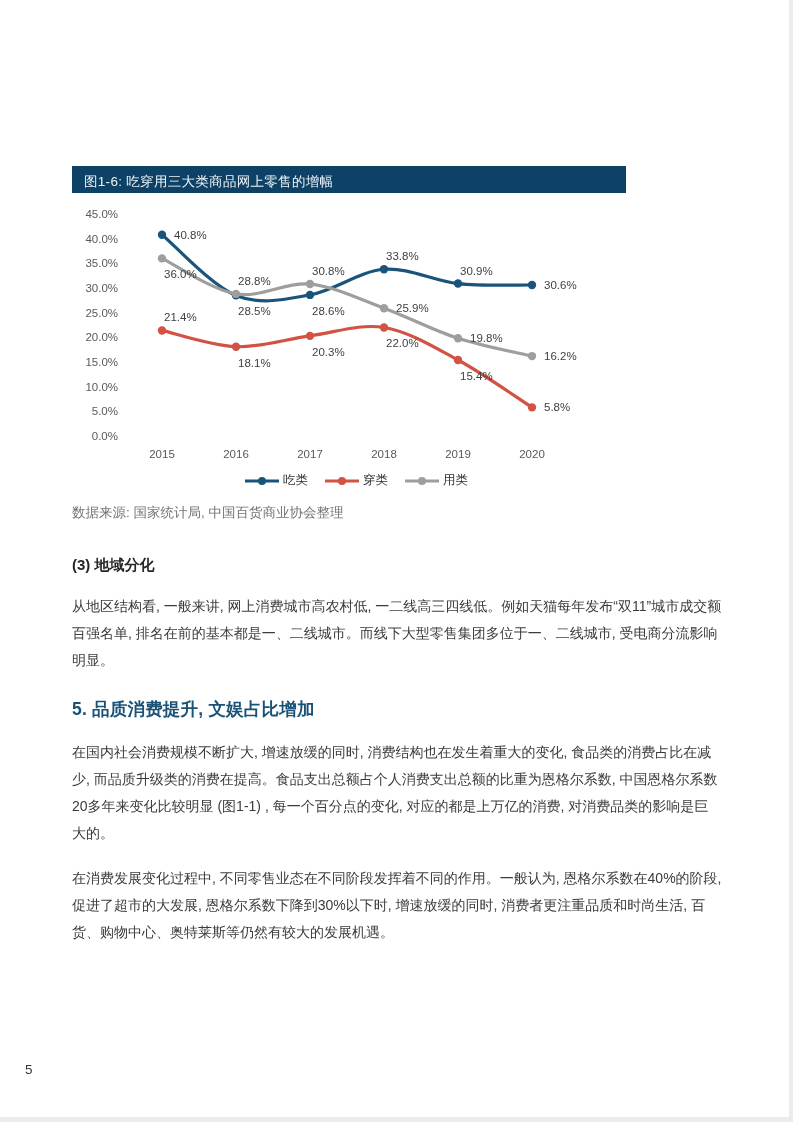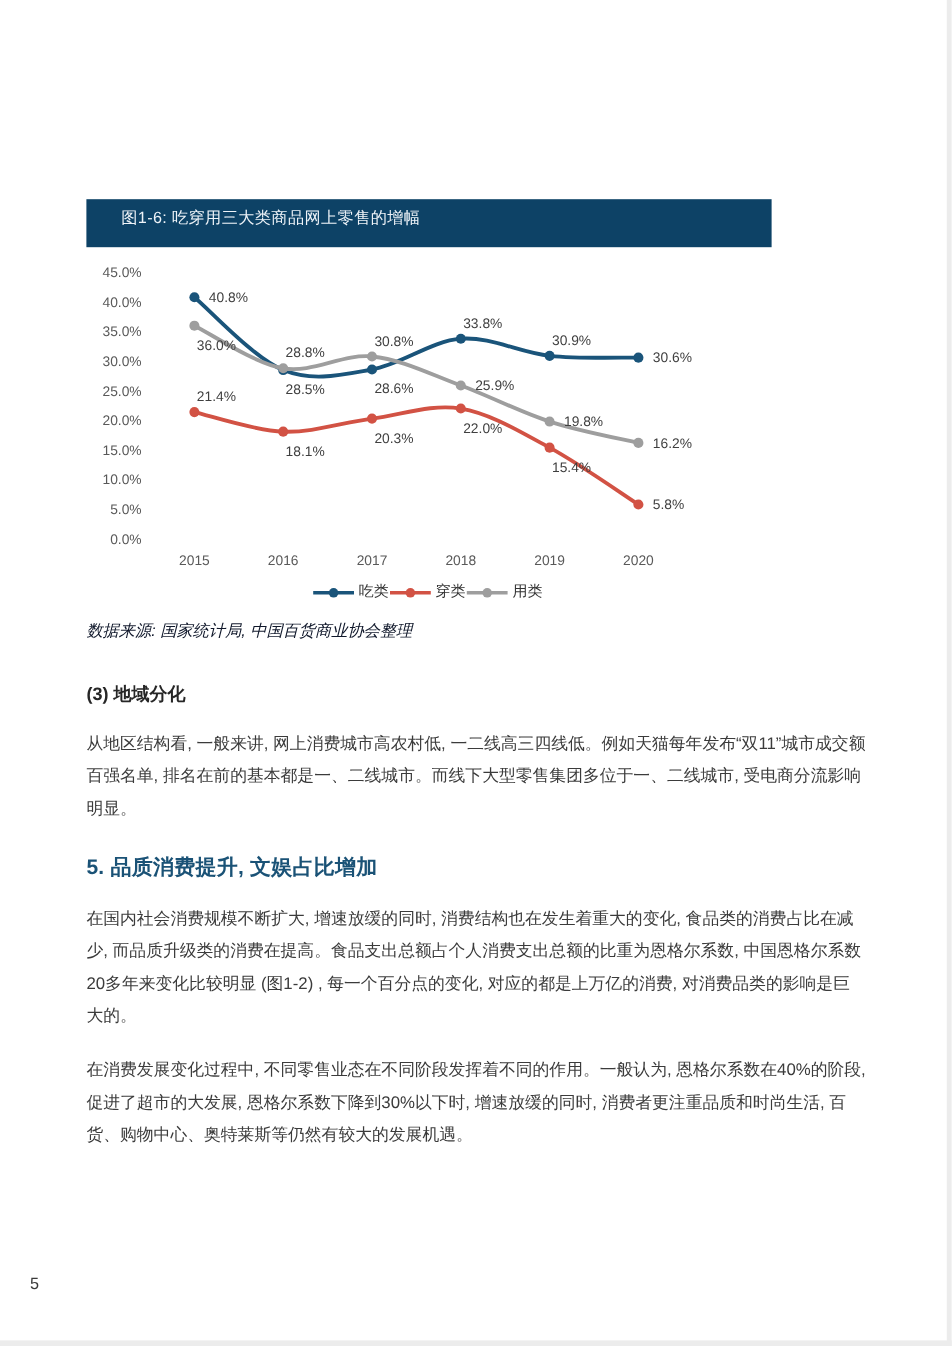--- a/index.html
+++ b/index.html
@@ -3,33 +3,33 @@
 <meta charset="utf-8">
 <style>
   html,body{margin:0;padding:0}
   body{
     width:793px;height:1122px;position:relative;overflow:hidden;
     background:#ffffff;color:#3b3b3b;
     font-family:"Liberation Sans","DejaVu Sans",sans-serif;
   }
   .content{position:absolute;left:72px;top:0;width:650px}
   .figure-bar{
-    margin-top:166px;width:542px;height:40px;background:#0d4266;
-    color:#eef3f8;font-size:13.5px;line-height:31px;padding-left:29px;
+    margin-top:166px;width:542px;height:27px;background:#0d4266;
+    color:#eef3f8;font-size:13.5px;line-height:31px;padding-left:12px;
     letter-spacing:0.3px;
   }
   #chart-svg{display:block;margin-top:7px}
   .tick{font-size:11.5px;fill:#595959}
   .dlabel{font-size:11.5px;fill:#3f3f3f}
   .legend{
     display:flex;justify-content:center;align-items:center;
-    margin-top:2px;padding-right:82px;
+    gap:16px;margin-top:2px;padding-right:82px;
   }
   .legend-item{display:flex;align-items:center;gap:3px;font-size:12.5px;color:#333}
-  .source{margin-top:15px;font-style:italic;font-size:13.5px;color:#0f172a}
+  .source{margin-top:15px;font-size:13.5px;color:#737373}
   .h3{margin-top:34px;font-size:15px;font-weight:bold;color:#262626}
   .para{margin-top:18px;font-size:14px;line-height:27px;color:#3b3b3b}
   .h4{margin-top:23px;font-size:17.5px;font-weight:bold;color:#1a5276;letter-spacing:0.2px}
   .page-num{position:absolute;left:25px;top:1062px;font-size:13.5px;color:#3a3a3a}
   .edge-right{position:absolute;right:0;top:0;width:4px;height:1122px;background:#ececec}
   .edge-bottom{position:absolute;left:0;bottom:0;width:793px;height:5px;background:#ececec}
 </style>
 </head>
 <body>
 
@@ -122,21 +122,21 @@
   </div>
 
   <div class="source">数据来源: 国家统计局, 中国百货商业协会整理</div>
 
   <div class="h3">(3) 地域分化</div>
 
   <div class="para">从地区结构看, 一般来讲, 网上消费城市高农村低, 一二线高三四线低。例如天猫每年发布“双11”城市成交额百强名单, 排名在前的基本都是一、二线城市。而线下大型零售集团多位于一、二线城市, 受电商分流影响明显。</div>
 
   <div class="h4">5. 品质消费提升, 文娱占比增加</div>
 
-  <div class="para">在国内社会消费规模不断扩大, 增速放缓的同时, 消费结构也在发生着重大的变化, 食品类的消费占比在减少, 而品质升级类的消费在提高。食品支出总额占个人消费支出总额的比重为恩格尔系数, 中国恩格尔系数20多年来变化比较明显 (图1-2) , 每一个百分点的变化, 对应的都是上万亿的消费, 对消费品类的影响是巨大的。</div>
+  <div class="para">在国内社会消费规模不断扩大, 增速放缓的同时, 消费结构也在发生着重大的变化, 食品类的消费占比在减少, 而品质升级类的消费在提高。食品支出总额占个人消费支出总额的比重为恩格尔系数, 中国恩格尔系数20多年来变化比较明显 (图1-1) , 每一个百分点的变化, 对应的都是上万亿的消费, 对消费品类的影响是巨大的。</div>
 
   <div class="para">在消费发展变化过程中, 不同零售业态在不同阶段发挥着不同的作用。一般认为, 恩格尔系数在40%的阶段, 促进了超市的大发展, 恩格尔系数下降到30%以下时, 增速放缓的同时, 消费者更注重品质和时尚生活, 百货、购物中心、奥特莱斯等仍然有较大的发展机遇。</div>
 
 </div>
 
 <div class="page-num">5</div>
 <div class="edge-right"></div>
 <div class="edge-bottom"></div>
 
 </body></html>

